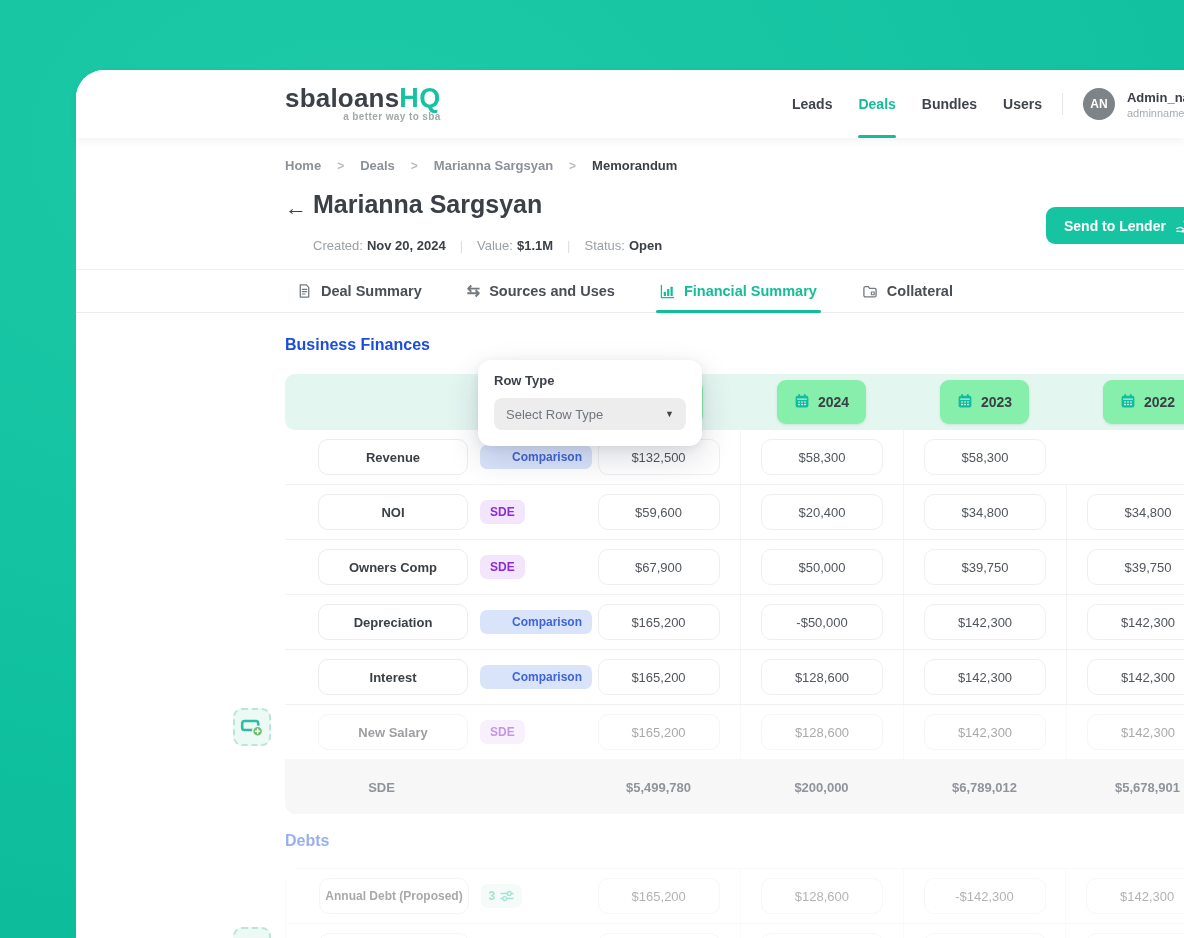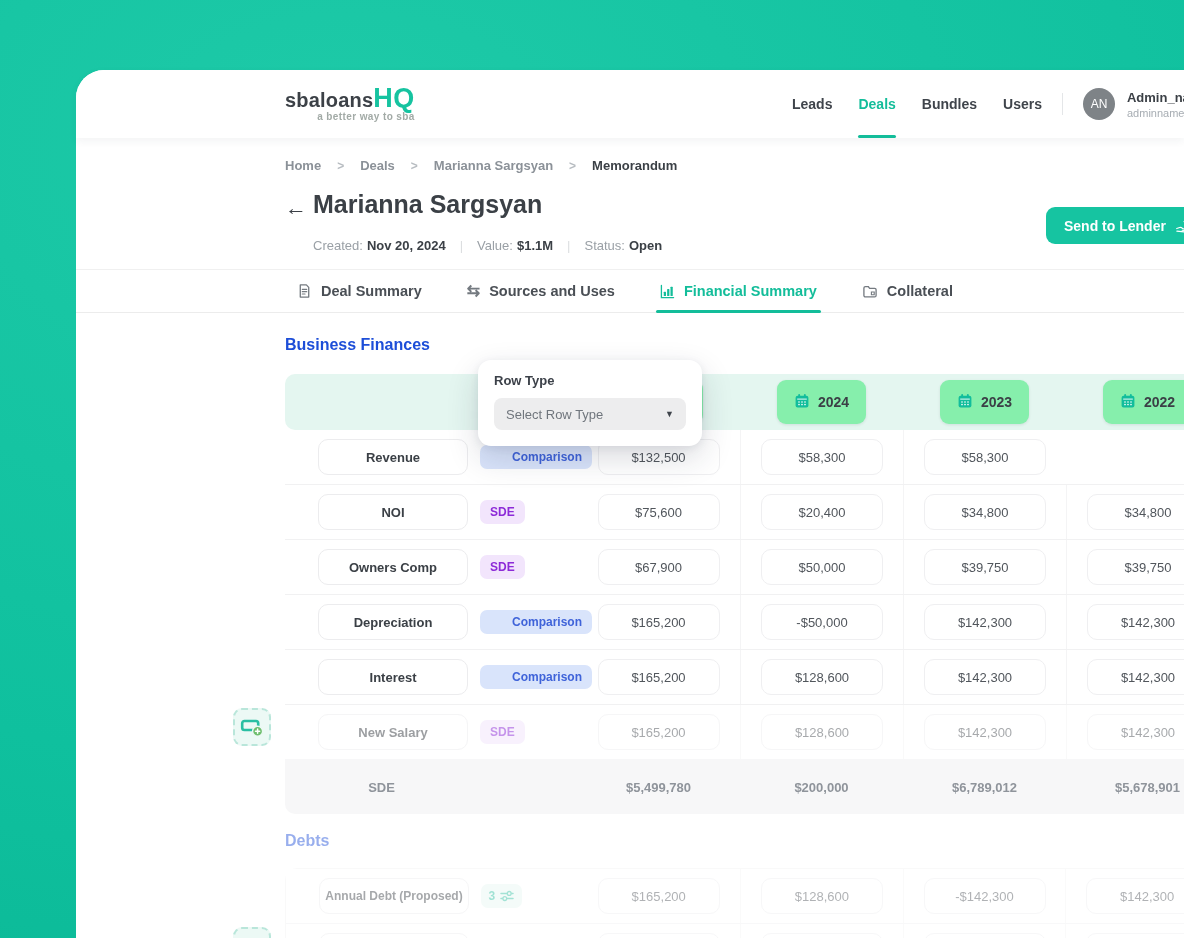--- a/index.html
+++ b/index.html
@@ -6,29 +6,29 @@
   body{
     width:1184px;height:938px;position:relative;
     font-family:"Liberation Sans",sans-serif;
     background:radial-gradient(1400px 900px at 30% 15%, #1ecaa8 0%, #0fc09e 70%, #0cba98 100%);
   }
   .card{position:absolute;left:76px;top:70px;width:1108px;height:868px;background:#fff;border-radius:28px 0 0 0;}
   
   .appbar{position:absolute;left:0;top:0;width:1108px;height:68px;background:#fff;border-radius:28px 0 0 0;box-shadow:0 3px 8px rgba(40,50,60,.06);z-index:5;}
   .logo{position:absolute;left:209px;top:13px;cursor:pointer;}
   .logo-line{display:flex;align-items:baseline;}
-  .logo-main{font-size:20px;font-weight:800;color:#3c4147;letter-spacing:.2px;}
+  .logo-main{font-size:26px;font-weight:800;color:#3c4147;letter-spacing:.2px;}
   .logo-accent{font-size:27px;font-weight:800;color:#16c3a0;letter-spacing:.5px;}
   .logo-tagline{font-size:10px;font-weight:600;color:#a2aaa6;text-align:right;margin-top:-3px;letter-spacing:.4px;}
   .nav{position:absolute;left:716px;top:0;height:68px;display:flex;align-items:center;gap:26px;}
   .nav-item{font-size:14px;font-weight:600;color:#3f444b;height:68px;display:flex;align-items:center;position:relative;cursor:pointer;white-space:nowrap;}
   .nav-item.active{color:#13bd9a;}
   .nav-item.active::after{content:"";position:absolute;left:0;right:0;bottom:0;height:3px;background:#13bd9a;border-radius:2px;}
   .nav-divider{width:1px;height:22px;background:#e4e6e8;margin:0 -6px;}
-  .avatar{width:32px;height:32px;border-radius:50%;background:#7e8387;color:#fff;font-size:12px;font-weight:400;display:flex;align-items:center;justify-content:center;cursor:pointer;}
+  .avatar{width:32px;height:32px;border-radius:50%;background:#7e8387;color:#fff;font-size:12px;font-weight:700;display:flex;align-items:center;justify-content:center;cursor:pointer;}
   .user-block{display:flex;flex-direction:column;gap:2px;margin-left:-14px;cursor:pointer;}
   .user-name{font-size:13px;font-weight:700;color:#3b4046;white-space:nowrap;}
   .user-email{font-size:11px;color:#a7adb3;white-space:nowrap;}
   
   .breadcrumb{position:absolute;left:209px;top:88px;display:flex;align-items:center;gap:16px;font-size:13px;font-weight:600;color:#8b9198;}
   .crumb{cursor:pointer;}
   .crumb-sep{color:#b7bcc1;font-size:12px;}
   .crumb.current{color:#3b4046;font-weight:700;cursor:default;}
   .back-btn{position:absolute;left:209px;top:127px;font-size:22px;color:#3b4046;cursor:pointer;line-height:1;}
   .page-title{position:absolute;left:237px;top:120px;font-size:25px;font-weight:800;color:#3b4046;}
@@ -274,21 +274,21 @@
         </div>
     </div>
     <div class="t-row">
       <div class="col-name">
           <div class="name-pill">NOI</div>
         </div>
       <div class="col-badge">
           <span class="badge sde">SDE</span>
         </div>
       <div class="col-val">
-          <div class="val-pill">$75,600</div>
+          <div class="val-pill">$59,600</div>
         </div>
       <div class="col-val">
           <div class="val-pill">$20,400</div>
         </div>
       <div class="col-val">
           <div class="val-pill">$34,800</div>
         </div>
       <div class="col-val">
           <div class="val-pill">$34,800</div>
         </div>

